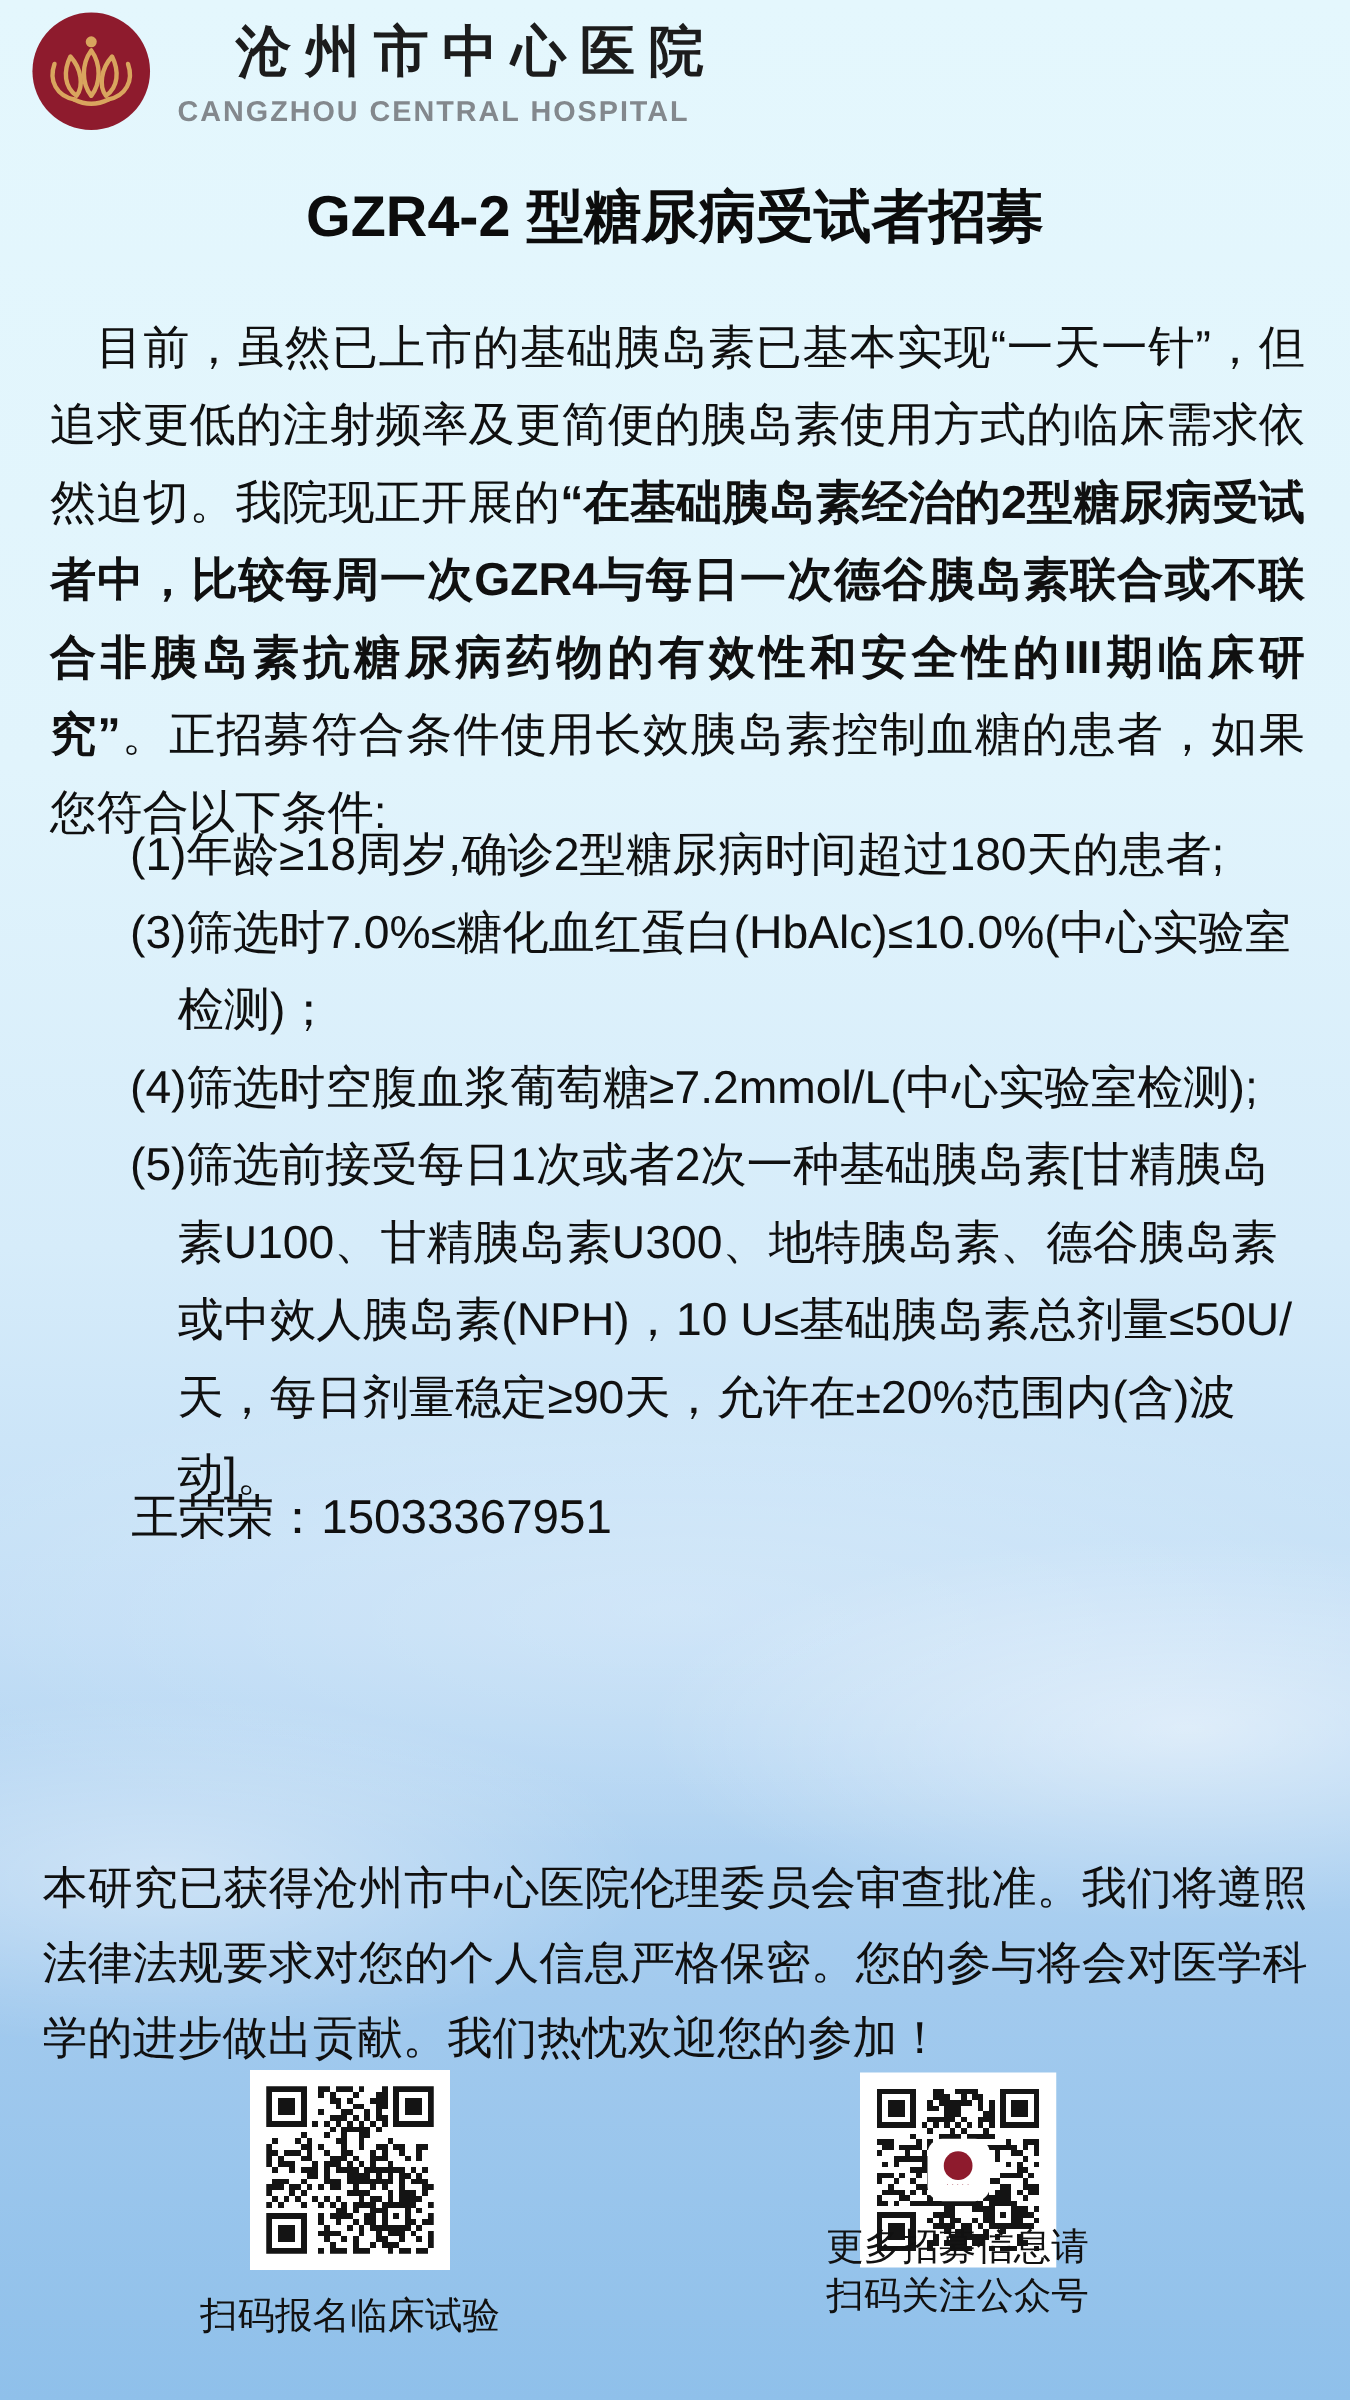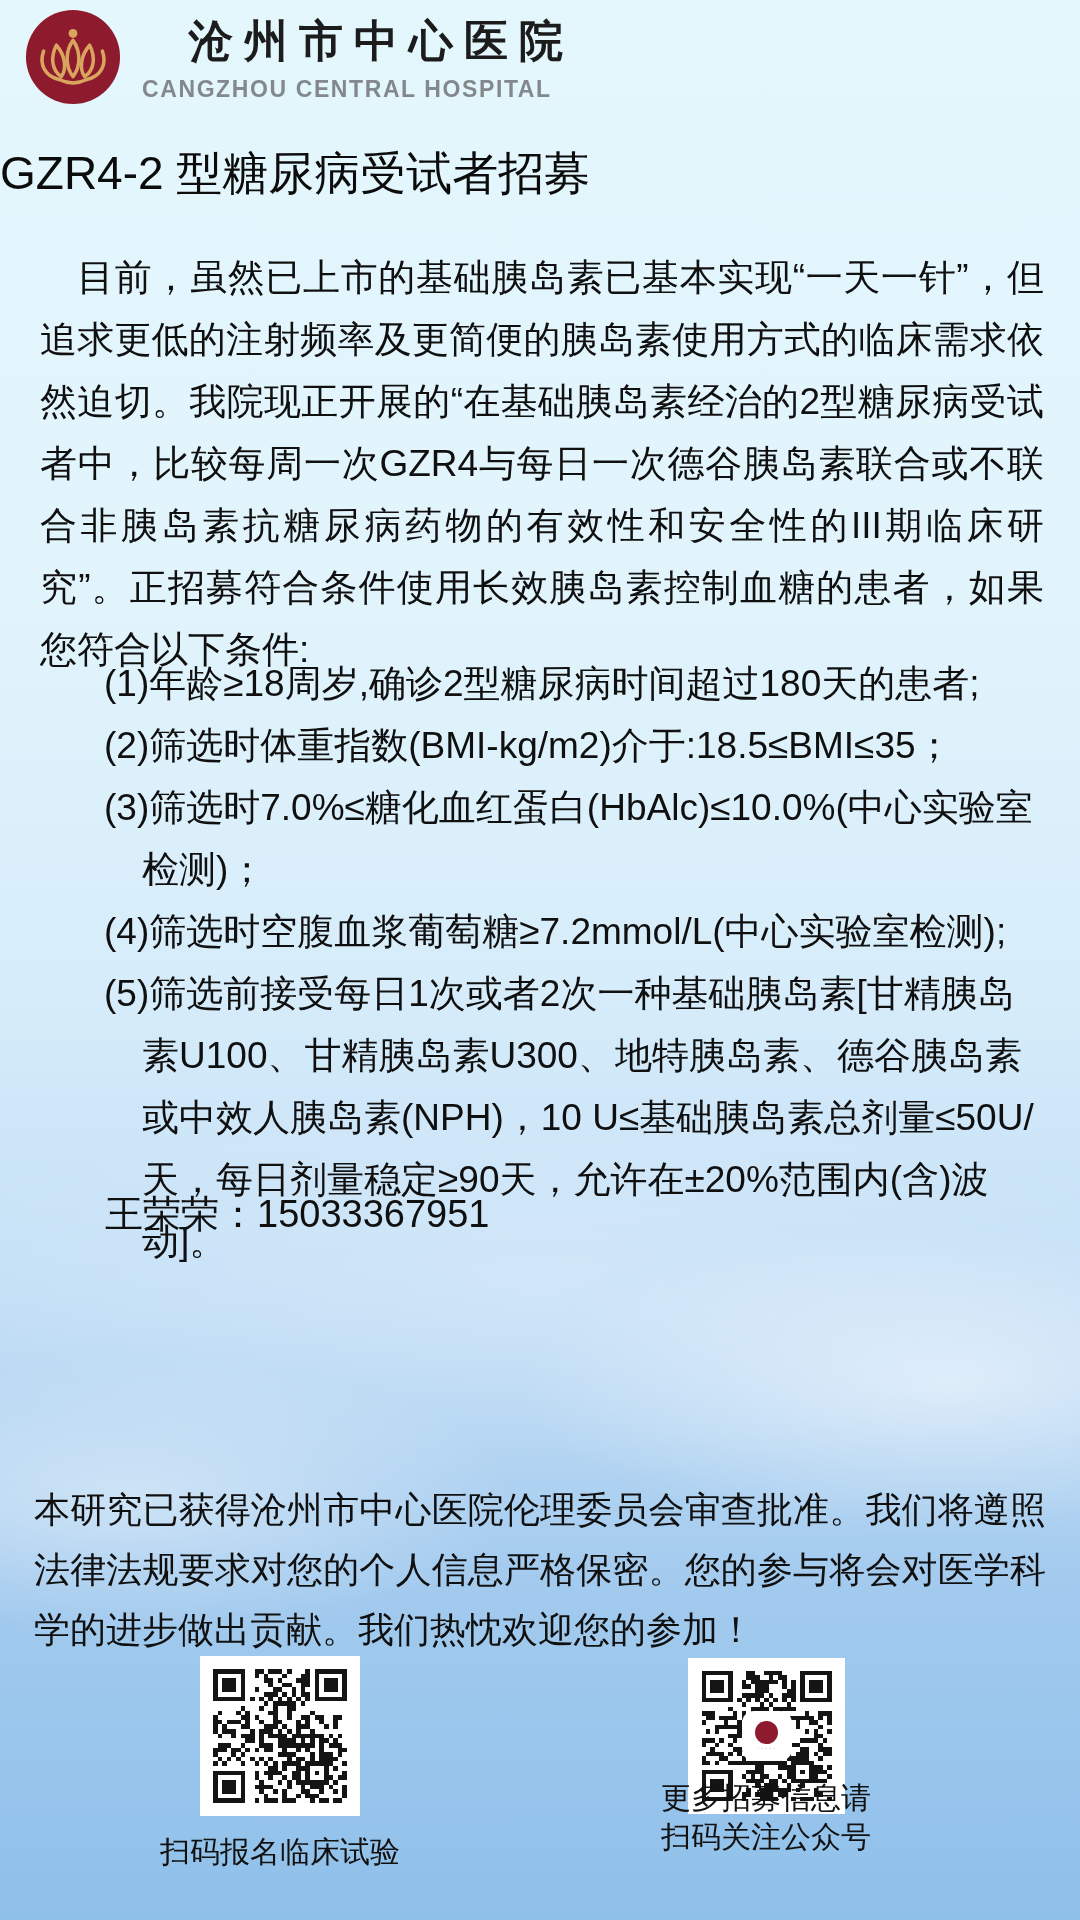--- a/index.html
+++ b/index.html
@@ -13,24 +13,24 @@
       radial-gradient(ellipse 900px 260px at 50% 67%, rgba(255,255,255,.22), rgba(255,255,255,0) 75%),
       linear-gradient(180deg,#e4f7fd 0%,#e1f4fc 32%,#d6ecfa 52%,#c2def6 68%,#a2caee 83%,#8fc0ea 100%);
   }
   
   .header{position:absolute;top:8px;left:24px;display:flex;align-items:center;}
   .logo{width:98px;height:98px;flex:0 0 auto;}
   .names{margin-left:20px;display:flex;flex-direction:column;justify-content:center;}
   .zh{font-family:"DejaVu Serif","Liberation Serif",serif;font-weight:700;font-size:44px;letter-spacing:11px;color:#1c1c1c;white-space:nowrap;margin-left:47px;}
   .en{margin-top:5px;font-size:23px;font-weight:700;letter-spacing:1.6px;color:#83888d;white-space:nowrap;}
   
-  .title{position:absolute;top:143px;left:0;width:100%;margin:0;font-size:46px;font-weight:400;color:#0c0c0c;}
+  .title{position:absolute;top:143px;left:0;width:100%;margin:0;text-align:center;font-size:46px;font-weight:700;color:#0c0c0c;}
   
   .intro{position:absolute;top:247px;left:40px;width:1004px;margin:0;font-size:37px;line-height:62px;text-indent:37px;font-weight:500;text-align:justify;}
-  .intro .b{font-weight:400;}
+  .intro .b{font-weight:700;}
   
   .criteria{position:absolute;top:653px;left:104px;width:944px;font-size:37px;line-height:62px;font-weight:500;}
   .crit{padding-left:38px;text-indent:-38px;}
   
   .contact{position:absolute;top:1183px;left:48px;font-size:38px;line-height:63px;font-weight:500;}
   .c-line{margin-left:57px;}
   
   .ethics{position:absolute;top:1480px;left:34px;width:1012px;margin:0;font-size:36px;line-height:60px;font-weight:500;text-align:justify;}
   
   .qr-box{position:absolute;background:#ffffff;}
@@ -65,21 +65,20 @@
       <div class="en">CANGZHOU CENTRAL HOSPITAL</div>
     </div>
   </div>
 
   <h1 class="title">GZR4-2 型糖尿病受试者招募</h1>
 
   <p class="intro"><span>目前，虽然已上市的基础胰岛素已基本实现“一天一针”，但追求更低的注射频率及更简便的胰岛素使用方式的临床需求依然迫切。我院现正开展的</span><span class="b">“在基础胰岛素经治的2型糖尿病受试者中，比较每周一次GZR4与每日一次德谷胰岛素联合或不联合非胰岛素抗糖尿病药物的有效性和安全性的III期临床研究”</span><span>。正招募符合条件使用长效胰岛素控制血糖的患者，如果您符合以下条件:</span></p>
 
   <div class="criteria">
     <div class="crit">(1)年龄≥18周岁,确诊2型糖尿病时间超过180天的患者;</div>
-    <div class="crit">(2)筛选时体重指数(BMI-kg/m2)介于:18.5≤BMI≤35；</div>
     <div class="crit">(3)筛选时7.0%≤糖化血红蛋白(HbAlc)≤10.0%(中心实验室检测)；</div>
     <div class="crit">(4)筛选时空腹血浆葡萄糖≥7.2mmol/L(中心实验室检测);</div>
     <div class="crit">(5)筛选前接受每日1次或者2次一种基础胰岛素[甘精胰岛素U100、甘精胰岛素U300、地特胰岛素、德谷胰岛素或中效人胰岛素(NPH)，10 U≤基础胰岛素总剂量≤50U/天，每日剂量稳定≥90天，允许在±20%范围内(含)波动]。</div>
   </div>
 
   <div class="contact">
     <div class="c-line">王荣荣：15033367951</div>
   </div>
 
   <p class="ethics">本研究已获得沧州市中心医院伦理委员会审查批准。我们将遵照法律法规要求对您的个人信息严格保密。您的参与将会对医学科学的进步做出贡献。我们热忱欢迎您的参加！</p>

